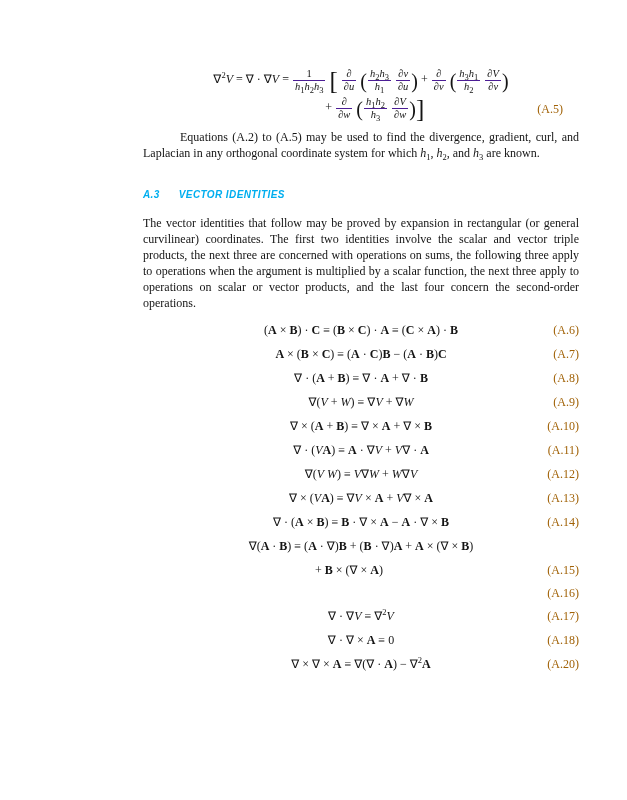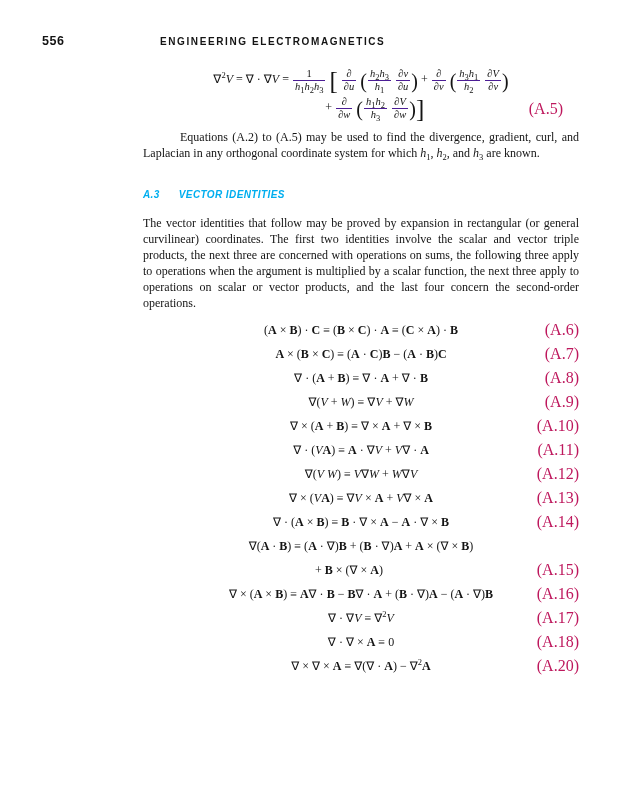--- a/index.html
+++ b/index.html
@@ -24,21 +24,21 @@
     font-size:12px; line-height:16px; }
 
   p.body-text { text-align:justify; }
   p.indent { text-indent:37px; }
 
   
   .display-eq { position:relative; text-align:center; margin:6px 16px 8px; }
   .eq-a5-body { display:inline-block; text-align:left; }
   .eq-line { display:block; white-space:nowrap; }
   .eq-line.l2 { margin-left:112px; margin-top:3px; }
-  .eq-tag { font-size:16px; color:#be185d; }
+  .eq-tag { font-size:12px; color:#a16207; }
   .display-eq .eq-tag { position:absolute; right:0; bottom:4px; }
 
   
   .fr { display:inline-block; vertical-align:middle; text-align:center;
         font-size:10.5px; line-height:1.15; margin:0 1px; }
   .fn { display:block; padding:0 2px; }
   .fd { display:block; border-top:1px solid #4c1d95; padding:0 2px; }
   .bp { font-size:20px; vertical-align:middle; font-weight:normal; }
   .bg { font-size:25px; vertical-align:middle; font-weight:normal; }
 
@@ -56,24 +56,20 @@
             padding:1px 0; }
   .eq-expr { white-space:nowrap;text-align:right; }
   .eq-row .eq-tag { position:absolute; right:0; top:50%; transform:translateY(-50%); }
   .eq-row.cont .eq-expr { position:relative; left:-12px; }
 </style>
 </head>
 <body>
 
 <div class="page">
 
-  <header class="running-header">
-    <span class="page-num">556</span>
-    <span class="running-head">ENGINEERING ELECTROMAGNETICS</span>
-  </header>
 
   <main class="content">
 
 
     <div class="display-eq">
       <span class="eq-a5-body"><span class="eq-line">∇<sup>2</sup><i>V</i> = ∇ · ∇<i>V</i> = <span class="fr"><span class="fn">1</span><span class="fd"><i>h</i><sub>1</sub><i>h</i><sub>2</sub><i>h</i><sub>3</sub></span></span> <span class="bg">[</span> <span class="fr"><span class="fn">∂</span><span class="fd">∂<i>u</i></span></span> <span class="bp">(</span><span class="fr"><span class="fn"><i>h</i><sub>2</sub><i>h</i><sub>3</sub></span><span class="fd"><i>h</i><sub>1</sub></span></span> <span class="fr"><span class="fn">∂<i>v</i></span><span class="fd">∂<i>u</i></span></span><span class="bp">)</span> + <span class="fr"><span class="fn">∂</span><span class="fd">∂<i>v</i></span></span> <span class="bp">(</span><span class="fr"><span class="fn"><i>h</i><sub>3</sub><i>h</i><sub>1</sub></span><span class="fd"><i>h</i><sub>2</sub></span></span> <span class="fr"><span class="fn">∂<i>V</i></span><span class="fd">∂<i>v</i></span></span><span class="bp">)</span></span><span class="eq-line l2">+ <span class="fr"><span class="fn">∂</span><span class="fd">∂<i>w</i></span></span> <span class="bp">(</span><span class="fr"><span class="fn"><i>h</i><sub>1</sub><i>h</i><sub>2</sub></span><span class="fd"><i>h</i><sub>3</sub></span></span> <span class="fr"><span class="fn">∂<i>V</i></span><span class="fd">∂<i>w</i></span></span><span class="bp">)</span><span class="bg">]</span></span></span>
       <span class="eq-tag">(A.5)</span>
     </div>
 
     <p class="body-text indent">Equations (A.2) to (A.5) may be used to find the divergence, gradient, curl, and Laplacian in any orthogonal coordinate system for which <i>h</i><sub>1</sub>, <i>h</i><sub>2</sub>, and <i>h</i><sub>3</sub> are known.</p>
@@ -90,20 +86,20 @@
         <div class="eq-row"><span class="eq-expr"><b>A</b> × (<b>B</b> × <b>C</b>) ≡ (<b>A</b> · <b>C</b>)<b>B</b> − (<b>A</b> · <b>B</b>)<b>C</b></span><span class="eq-tag">(A.7)</span></div>
         <div class="eq-row"><span class="eq-expr">∇ · (<b>A</b> + <b>B</b>) ≡ ∇ · <b>A</b> + ∇ · <b>B</b></span><span class="eq-tag">(A.8)</span></div>
         <div class="eq-row"><span class="eq-expr">∇(<i>V</i> + <i>W</i>) ≡ ∇<i>V</i> + ∇<i>W</i></span><span class="eq-tag">(A.9)</span></div>
         <div class="eq-row"><span class="eq-expr">∇ × (<b>A</b> + <b>B</b>) ≡ ∇ × <b>A</b> + ∇ × <b>B</b></span><span class="eq-tag">(A.10)</span></div>
         <div class="eq-row"><span class="eq-expr">∇ · (<i>V</i><b>A</b>) ≡ <b>A</b> · ∇<i>V</i> + <i>V</i>∇ · <b>A</b></span><span class="eq-tag">(A.11)</span></div>
         <div class="eq-row"><span class="eq-expr">∇(<i>V W</i>) ≡ <i>V</i>∇<i>W</i> + <i>W</i>∇<i>V</i></span><span class="eq-tag">(A.12)</span></div>
         <div class="eq-row"><span class="eq-expr">∇ × (<i>V</i><b>A</b>) ≡ ∇<i>V</i> × <b>A</b> + <i>V</i>∇ × <b>A</b></span><span class="eq-tag">(A.13)</span></div>
         <div class="eq-row"><span class="eq-expr">∇ · (<b>A</b> × <b>B</b>) ≡ <b>B</b> · ∇ × <b>A</b> − <b>A</b> · ∇ × <b>B</b></span><span class="eq-tag">(A.14)</span></div>
         <div class="eq-row"><span class="eq-expr">∇(<b>A</b> · <b>B</b>) ≡ (<b>A</b> · ∇)<b>B</b> + (<b>B</b> · ∇)<b>A</b> + <b>A</b> × (∇ × <b>B</b>)</span></div>
         <div class="eq-row cont"><span class="eq-expr">+ <b>B</b> × (∇ × <b>A</b>)</span><span class="eq-tag">(A.15)</span></div>
-        <div class="eq-row"><span class="eq-expr">∇ × (<b>A</b> × <b>B</b>) ≡ <b>A</b>∇ · <b>B</b> − <b>B</b>∇ · <b>A</b> + (<b>B</b> · ∇)<b>A</b> − (<b>A</b> · ∇)<b>B</b></span><span class="eq-tag">(A.16)</span></div>
+        <div class="eq-row"><span class="eq-tag">(A.16)</span></div>
         <div class="eq-row"><span class="eq-expr">∇ · ∇<i>V</i> ≡ ∇<sup>2</sup><i>V</i></span><span class="eq-tag">(A.17)</span></div>
         <div class="eq-row"><span class="eq-expr">∇ · ∇ × <b>A</b> ≡ 0</span><span class="eq-tag">(A.18)</span></div>
         <div class="eq-row"><span class="eq-expr">∇ × ∇ × <b>A</b> ≡ ∇(∇ · <b>A</b>) − ∇<sup>2</sup><b>A</b></span><span class="eq-tag">(A.20)</span></div>
       </div>
 
   </main>
 </div>
 
 </body></html>

